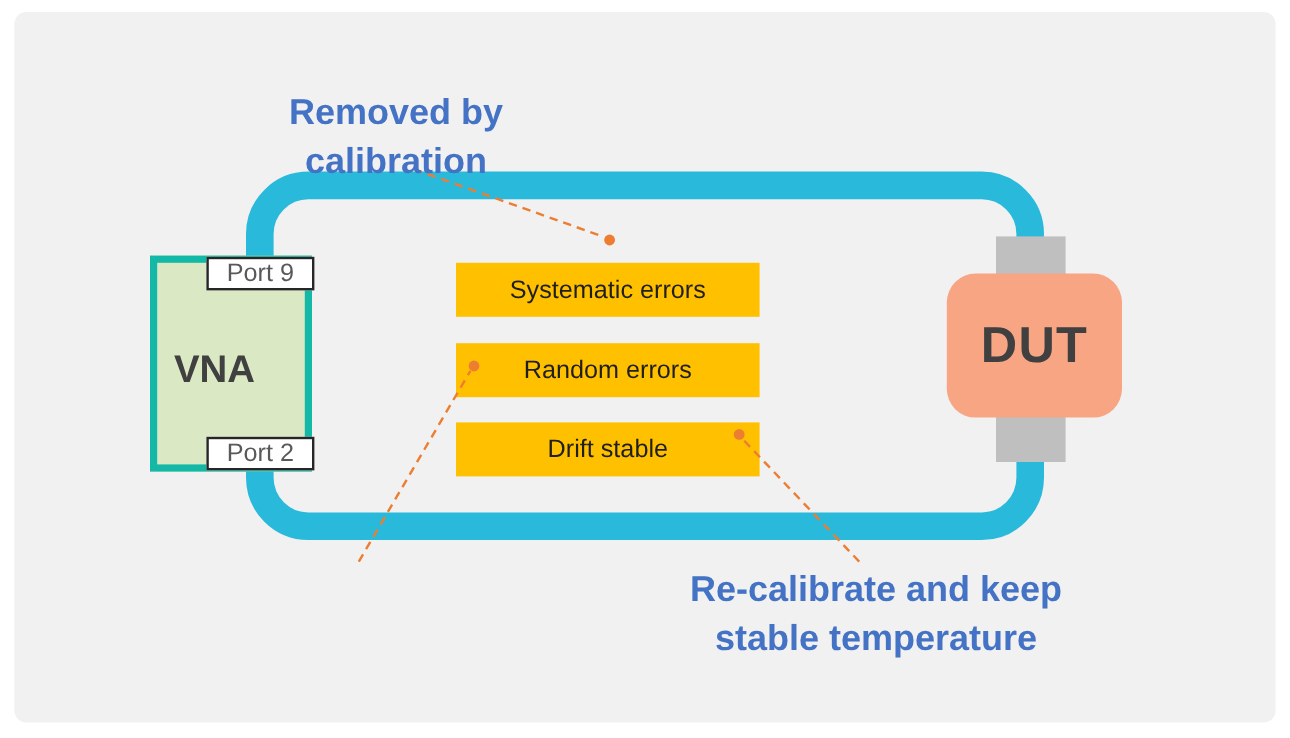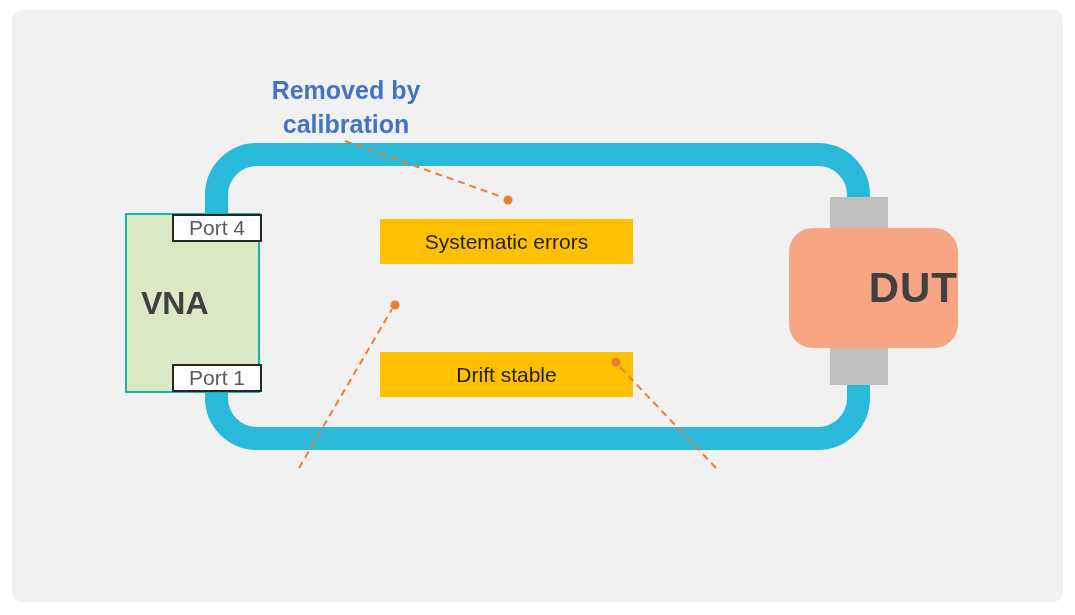--- a/index.html
+++ b/index.html
@@ -46,21 +46,21 @@
   }
   .bar-systematic { top: 205px; }
   .bar-random     { top: 272px; }
   .bar-drift      { top: 338px; }
 
   .vna-box {
     position: absolute;
     left: 125px; top: 213px;
     width: 135px; height: 180px;
     background: var(--vna-fill, #DAE8C4);
-    border: 2px solid #14b8a6;
+    border: 6px solid #14b8a6;
     box-sizing: border-box;
     z-index: 3;
   }
   .vna-label {
     position: absolute;
     left: 14px; top: 70px;
     font-size: 32px;
     font-weight: bold;
     color: #404040;
   }
@@ -84,82 +84,84 @@
   .dut-connector {
     position: absolute;
     left: 830px; top: 197px;
     width: 58px; height: 188px;
     background: var(--dut-connector, #BFBFBF);
     z-index: 3;
   }
   .dut-body {
     position: absolute;
     left: 789px; top: 228px;
-    width: 169px; height: 120px;
+    width: 146px; height: 120px;
     background: var(--dut-fill, #F7A583);
     border-radius: 24px;
     display: flex;
     align-items: center;
-    justify-content: flex-end;
+    justify-content: center;
     z-index: 4;
   }
   .dut-label {
     font-size: 42px;
     font-weight: bold;
     color: #404040;
     letter-spacing: 1px;
   }
 
   .leader-svg {
     position: absolute;
     left: 0; top: 0;
     width: 1075px; height: 615px;
     z-index: 5;
     pointer-events: none;
   }
 
   .note {
     position: absolute;
-    font-size: 25px;
+    font-size: 30px;
     font-weight: bold;
     color: var(--annotation-text, #4472C4);
     text-align: center;
     white-space: pre-line;
     line-height: 1.35;
     z-index: 6;
-    margin-left: 16px;
   }
   .note-calibration { left: 215px; top: 74px;  width: 230px; }
   .note-random      { left: 175px; top: 472px; width: 240px; }
   .note-drift       { left: 570px; top: 472px; width: 320px; }
 </style>
 </head>
 <body>
 
 <div class="stage">
 
   <div class="panel"></div>
 
   <div class="loop"></div>
 
   <div class="error-bar bar-systematic">
     <span>Systematic errors</span>
   </div>
+  <div class="error-bar bar-random">
+    <span>Random errors</span>
+  </div>
   <div class="error-bar bar-drift">
     <span>Drift stable</span>
   </div>
 
   <div class="vna-box">
     <span class="vna-label">VNA</span>
   </div>
   <div class="port-tag port-1">
-    <span>Port 4</span>
+    <span>Port 9</span>
   </div>
   <div class="port-tag port-2">
-    <span>Port 1</span>
+    <span>Port 2</span>
   </div>
 
   <div class="dut-connector"></div>
   <div class="dut-body">
     <span class="dut-label">DUT</span>
   </div>
 
   <svg class="leader-svg" viewBox="0 0 1075 615">
     <g stroke="#ED7D31" stroke-width="2" stroke-dasharray="7 5" fill="none">
       <line x1="345" y1="141" x2="502" y2="197"></line>
@@ -168,14 +170,16 @@
     </g>
     <g fill="#ED7D31" stroke="none">
       <circle cx="508" cy="200" r="4.5"></circle>
       <circle cx="395" cy="305" r="4.5"></circle>
       <circle cx="616" cy="362" r="4.5"></circle>
     </g>
   </svg>
 
   <div class="note note-calibration">Removed by
 calibration</div>
+  <div class="note note-drift">Re-calibrate and keep
+stable temperature</div>
 
 </div>
 
 </body></html>

